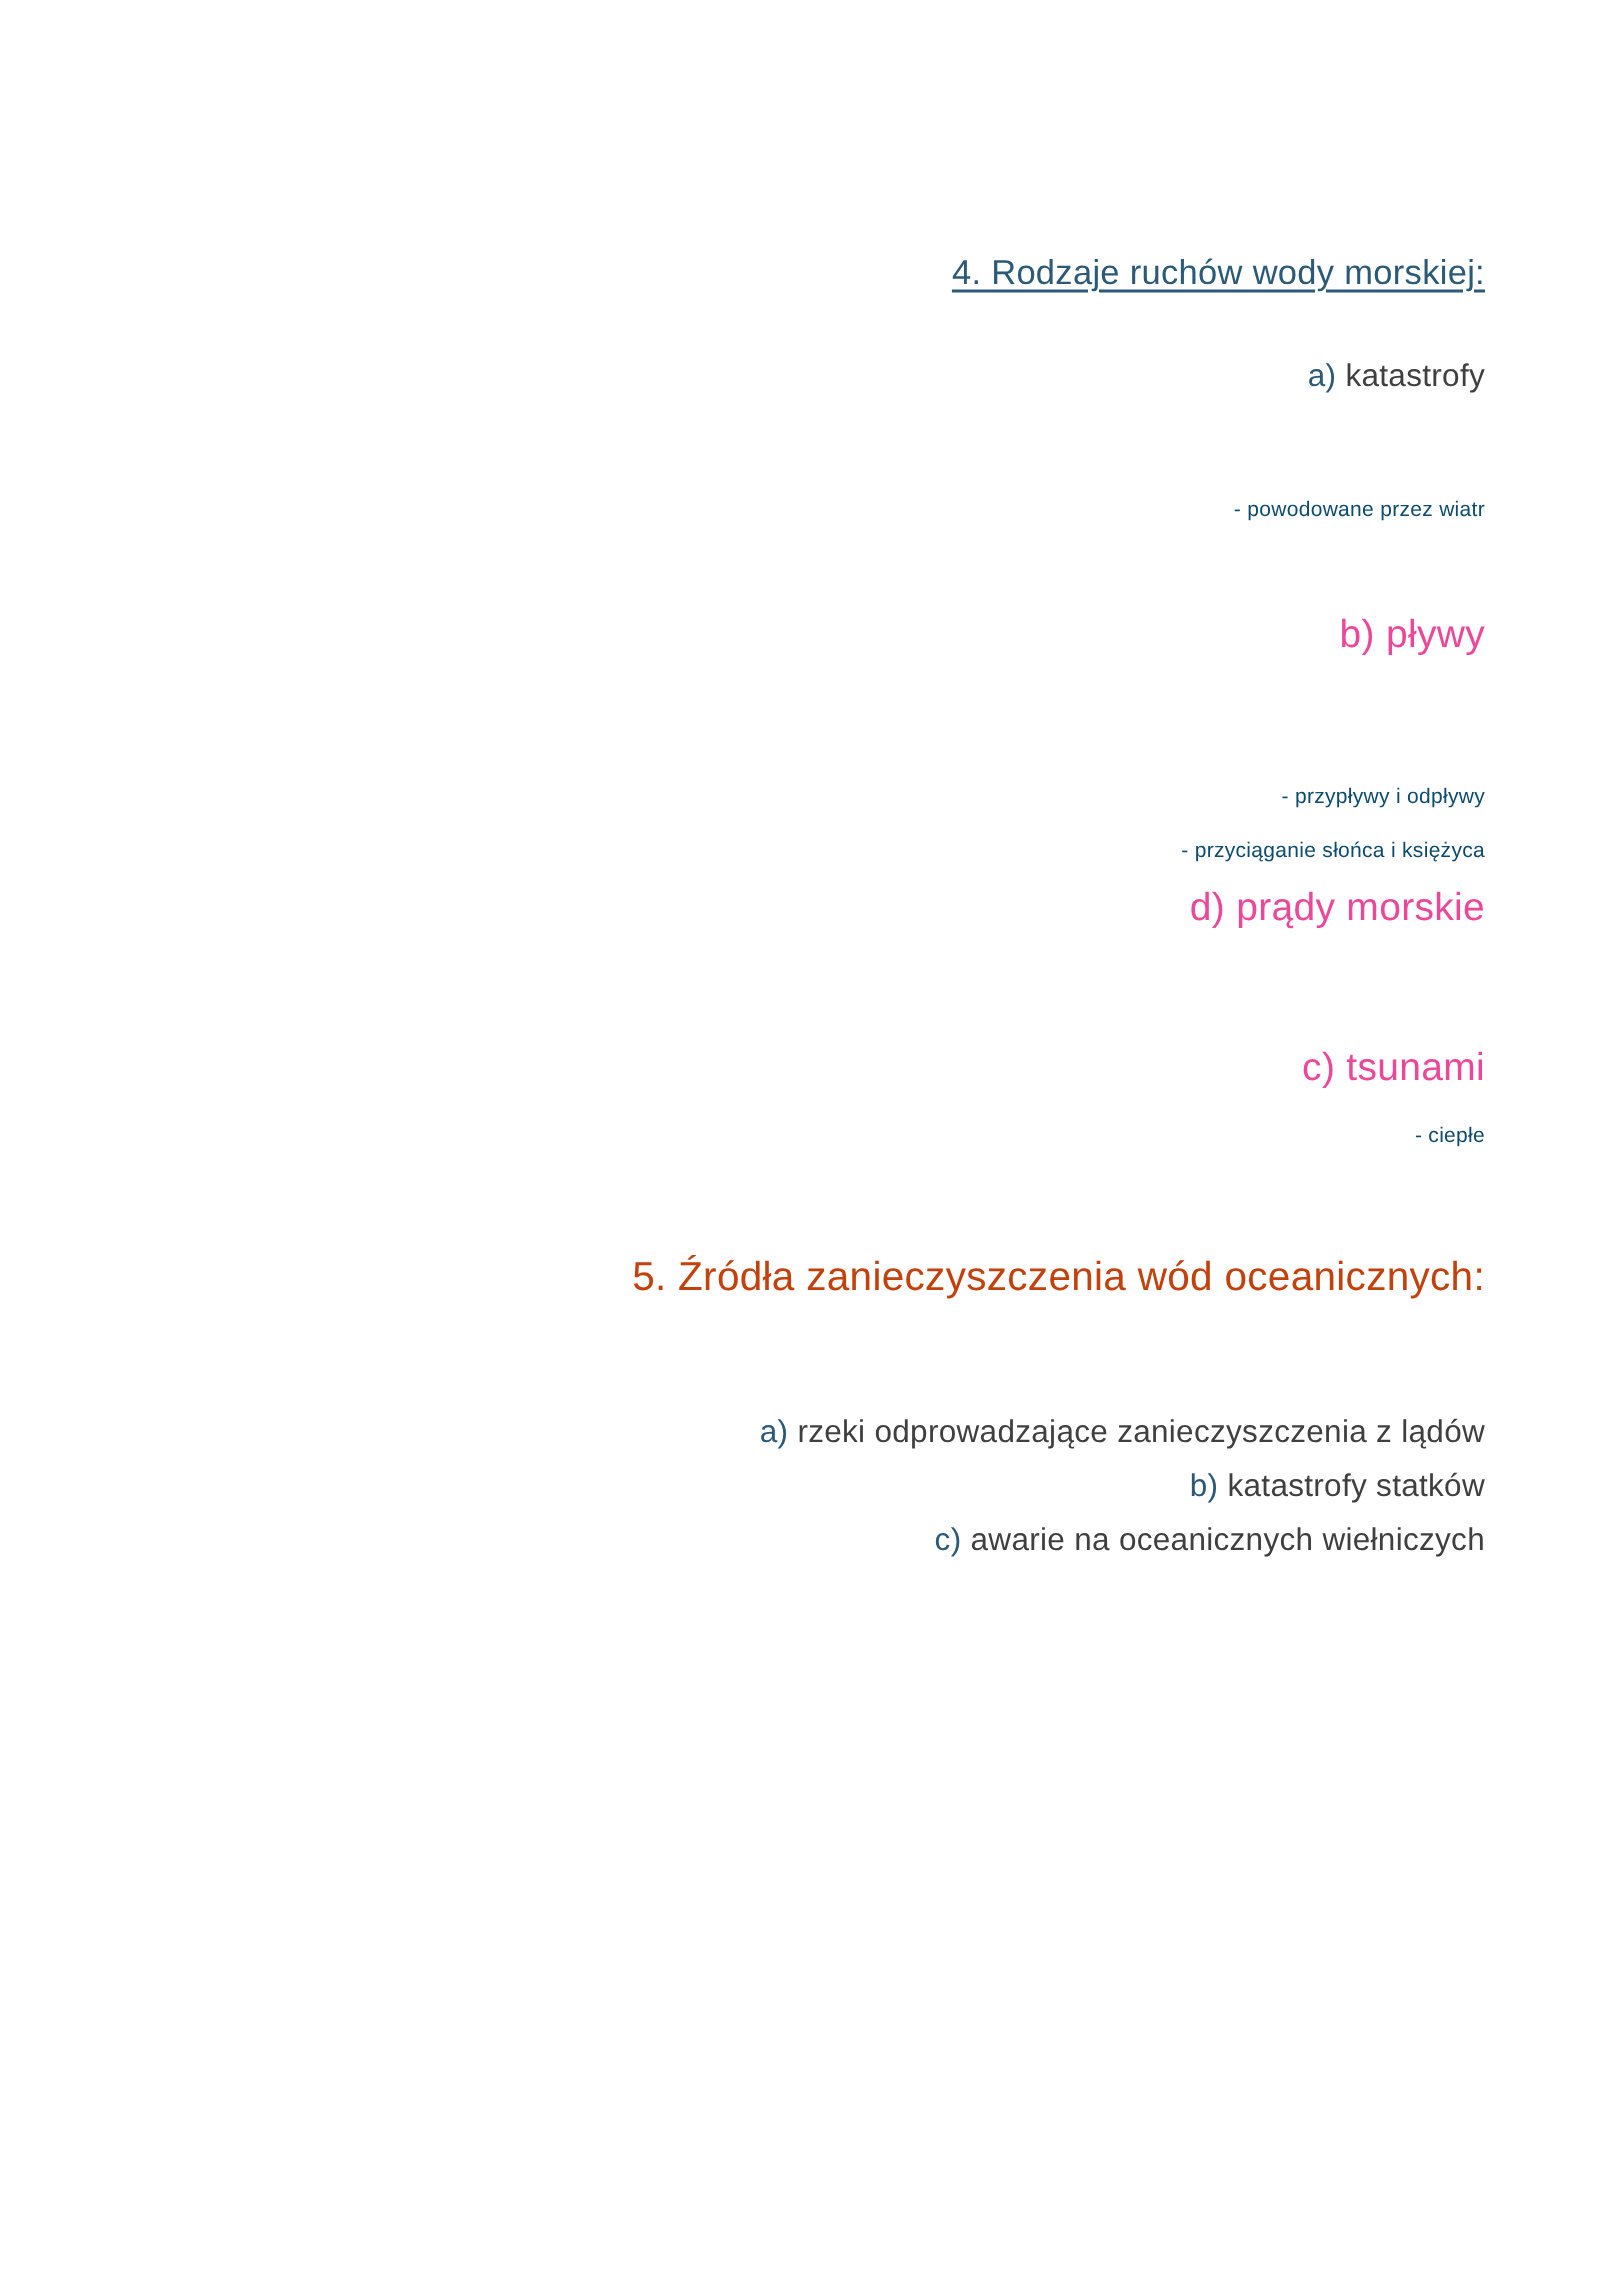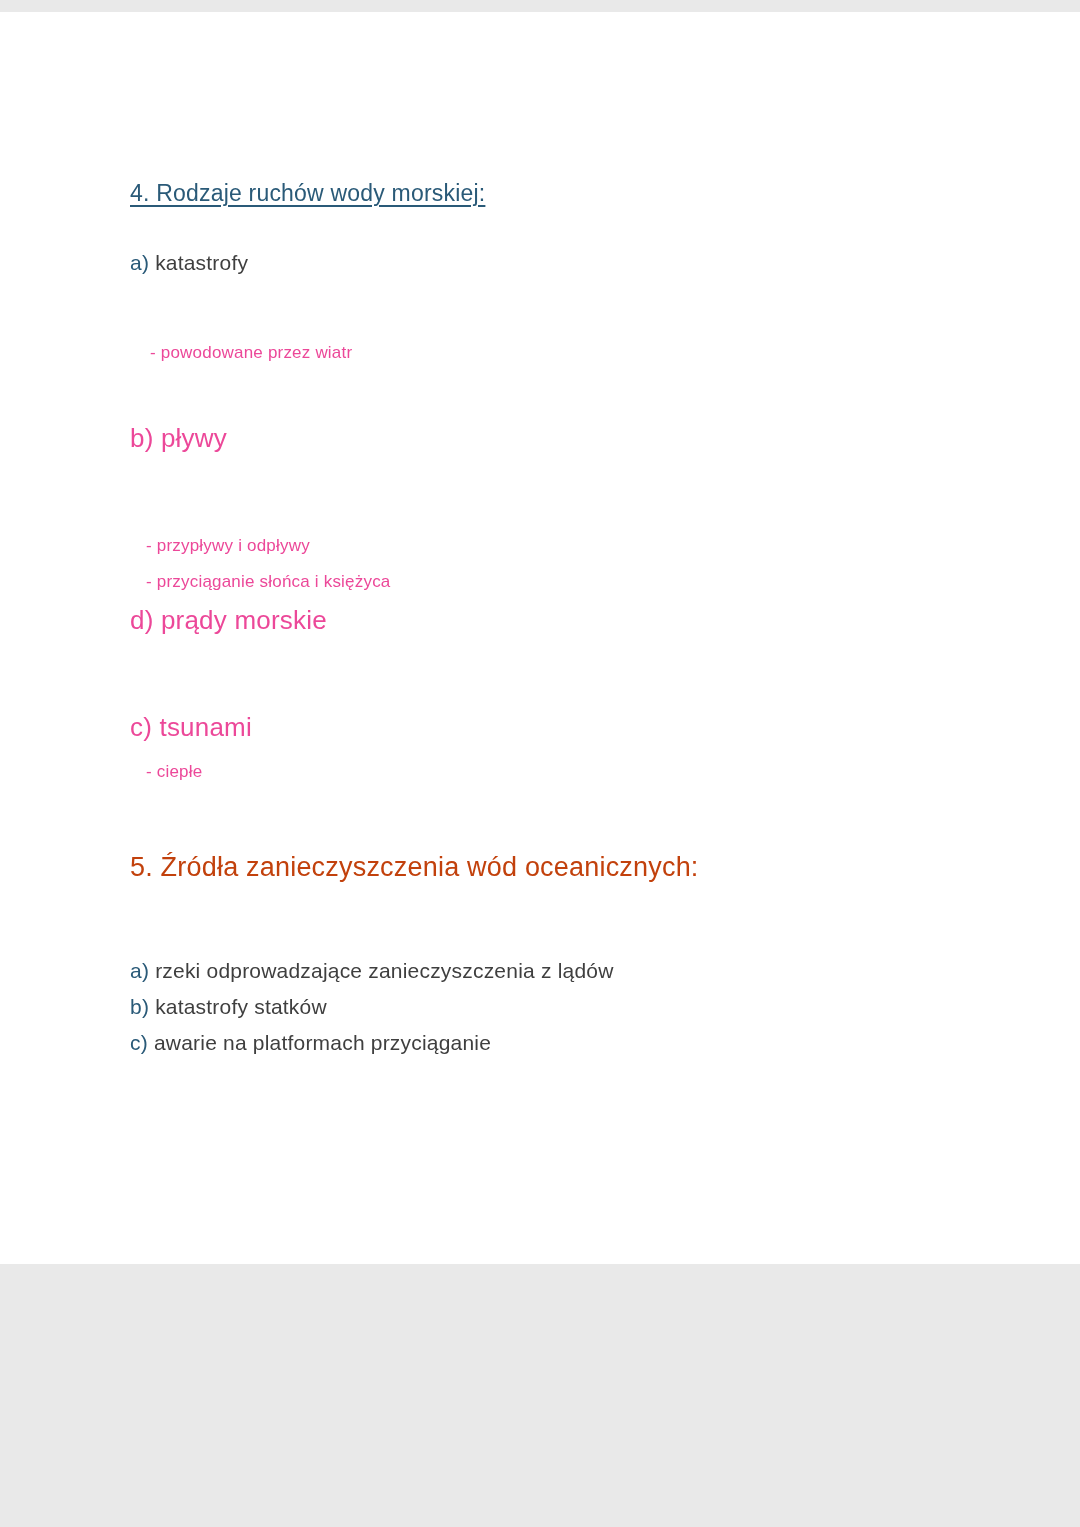--- a/index.html
+++ b/index.html
@@ -4,25 +4,26 @@
 <style>
   * { margin: 0; padding: 0; box-sizing: border-box; }
   html, body { background: #e9e9e9; }
   body {
     font-family: "Liberation Sans", "DejaVu Sans", sans-serif;
     -webkit-font-smoothing: antialiased;
   }
   .page {
     position: relative;
     width: 1080px;
-    height: 1252px;
-    margin: 12px auto;
+    height: 1527px;
+    margin: 0 auto;
     background: #ffffff;
     color: #3f3f3f;
     overflow: hidden;
+    text-align: right;
   }
   .content {
     position: absolute;
     top: 168px;
     left: 130px;
     right: 90px;
   }
   .h-underline {
     font-size: 23px;
     font-weight: 500;
@@ -31,22 +32,22 @@
     text-underline-offset: 4px;
     letter-spacing: 0.2px;
   }
   .body-line {
     font-size: 21px;
     color: #3f3f3f;
     letter-spacing: 0.2px;
   }
   .prefix { color: #2a5a78; }
   .dash-line {
-    font-size: 17px;
-    color: #ec4899;
+    font-size: 14px;
+    color: #0c4a6e;
     padding-left: 16px;
     letter-spacing: 0.2px;
   }
   .dash-tight { line-height: 36px; }
   .sub-heading {
     font-size: 26px;
     font-weight: 400;
     color: #ec4899;
     letter-spacing: 0.2px;
   }
@@ -105,18 +106,18 @@
       <div class="body-line list-line">
         <span class="prefix">a)</span>
         <span>rzeki odprowadzające zanieczyszczenia z lądów</span>
       </div>
       <div class="body-line list-line">
         <span class="prefix">b)</span>
         <span>katastrofy statków</span>
       </div>
       <div class="body-line list-line">
         <span class="prefix">c)</span>
-        <span>awarie na platformach przyciąganie</span>
+        <span>awarie na oceanicznych wiełniczych</span>
       </div>
     </div>
 
   </div>
 </div>
 
 </body></html>

